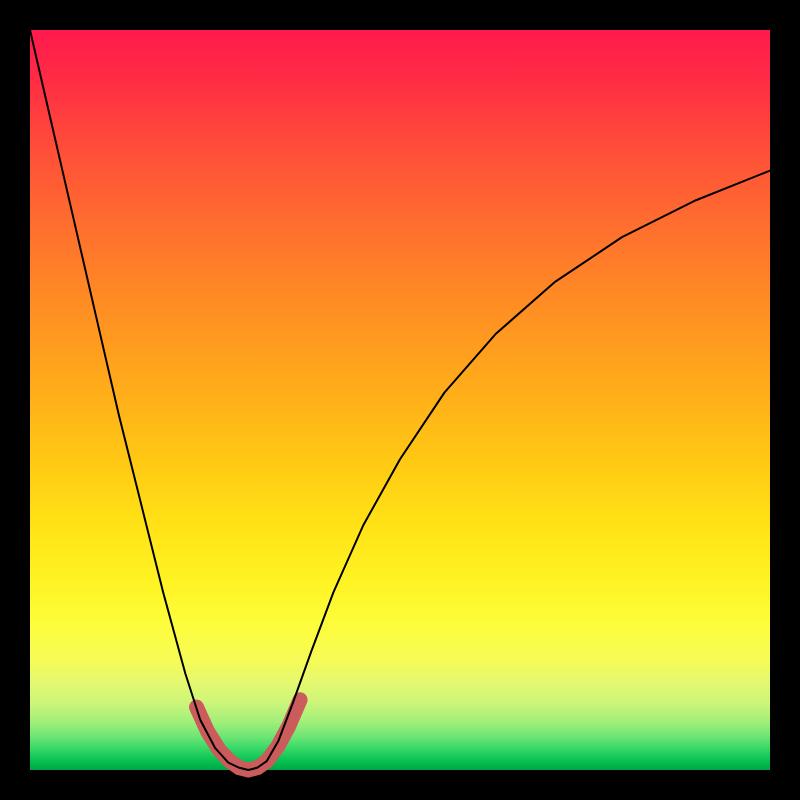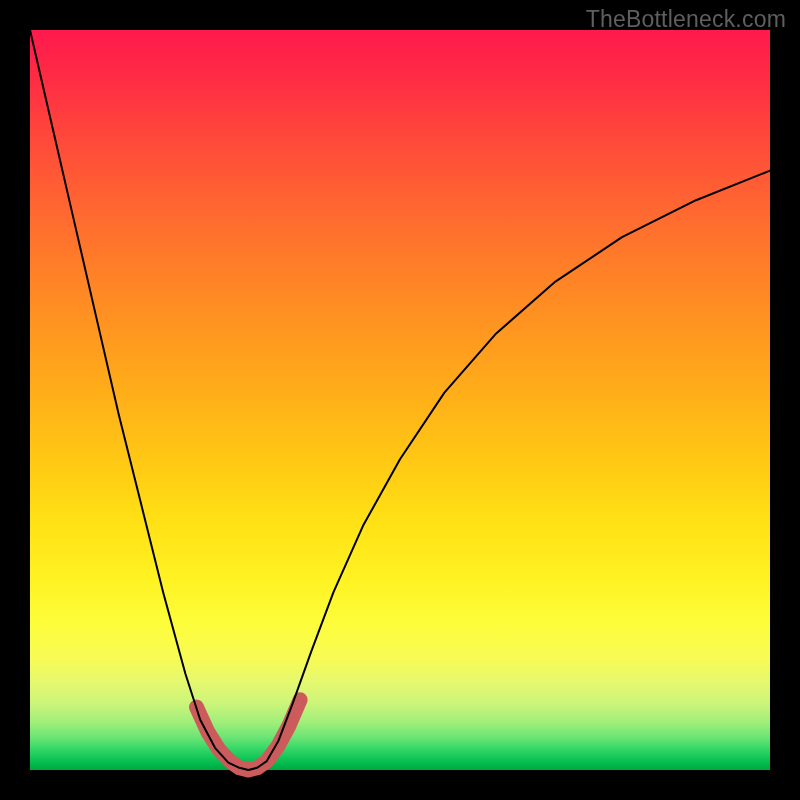--- a/index.html
+++ b/index.html
@@ -73,14 +73,13 @@
   <div class="plot-area">
     <svg class="curve" viewBox="0 0 740 740" preserveAspectRatio="none">
       <g>
         <path id="highlight-path" fill="none" stroke="#cc5b5b" stroke-width="15" stroke-linecap="round" stroke-linejoin="round" d="M166.5 677.1 L177.6 701.5 L188.7 719.3 L199.8 731.1 L209.4 737.8 L218.3 740.0 L227.2 737.8 L236.8 731.1 L247.9 716.3 L259.0 695.6 L270.1 669.7"></path>
       </g>
       <g>
         <path id="main-path" fill="none" stroke="#000000" stroke-width="2" stroke-linecap="round" stroke-linejoin="round" d="M0.0 0.0 L22.2 96.2 L44.4 192.4 L66.6 288.6 L88.8 384.8 L111.0 473.6 L133.2 562.4 L155.4 643.8 L170.2 689.7 L185.0 717.8 L198.3 732.6 L209.4 737.8 L218.3 740.0 L227.2 737.8 L236.8 731.1 L248.6 710.4 L262.7 673.4 L281.2 621.6 L303.4 562.4 L333.0 495.8 L370.0 429.2 L414.4 362.6 L466.2 303.4 L525.4 251.6 L592.0 207.2 L666.0 170.2 L740.0 140.6"></path>
       </g>
     </svg>
   </div>
-  <div class="watermark">TheBottleneck.com</div>
 </div>
 
 </body></html>

